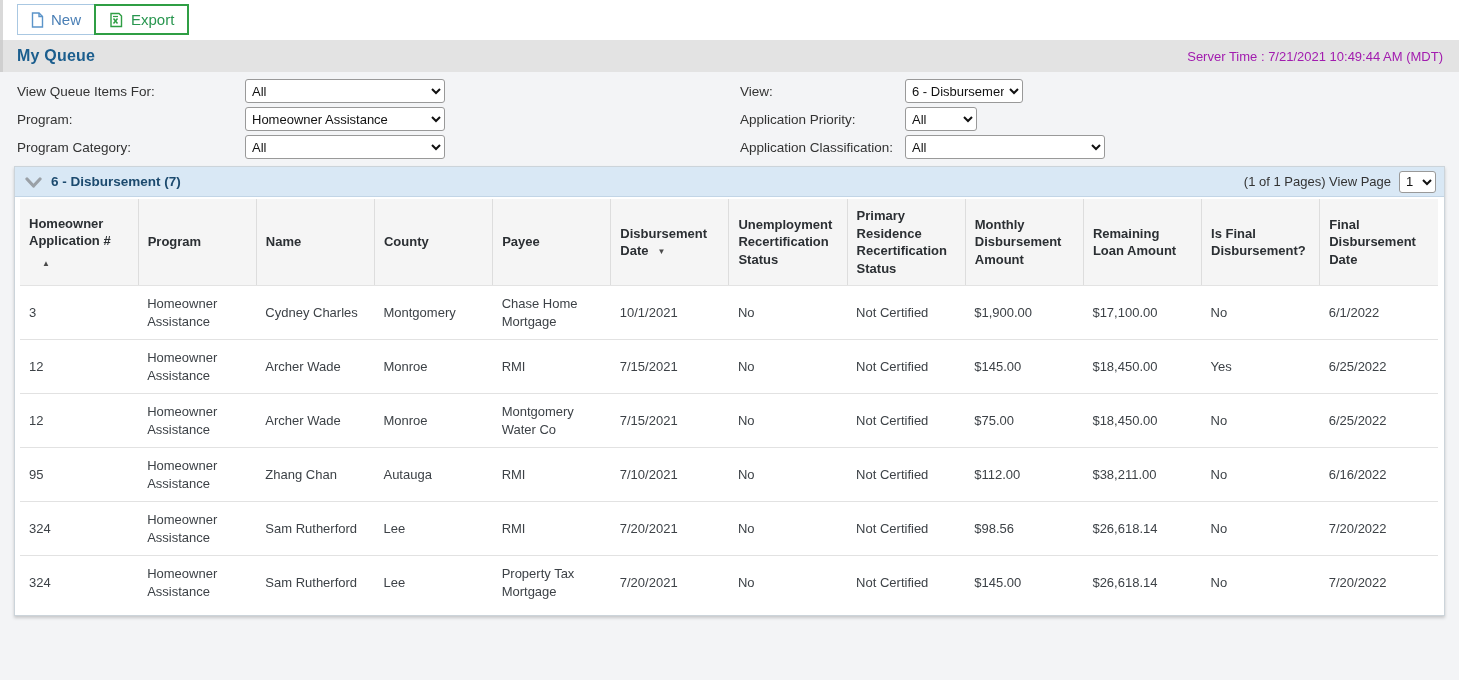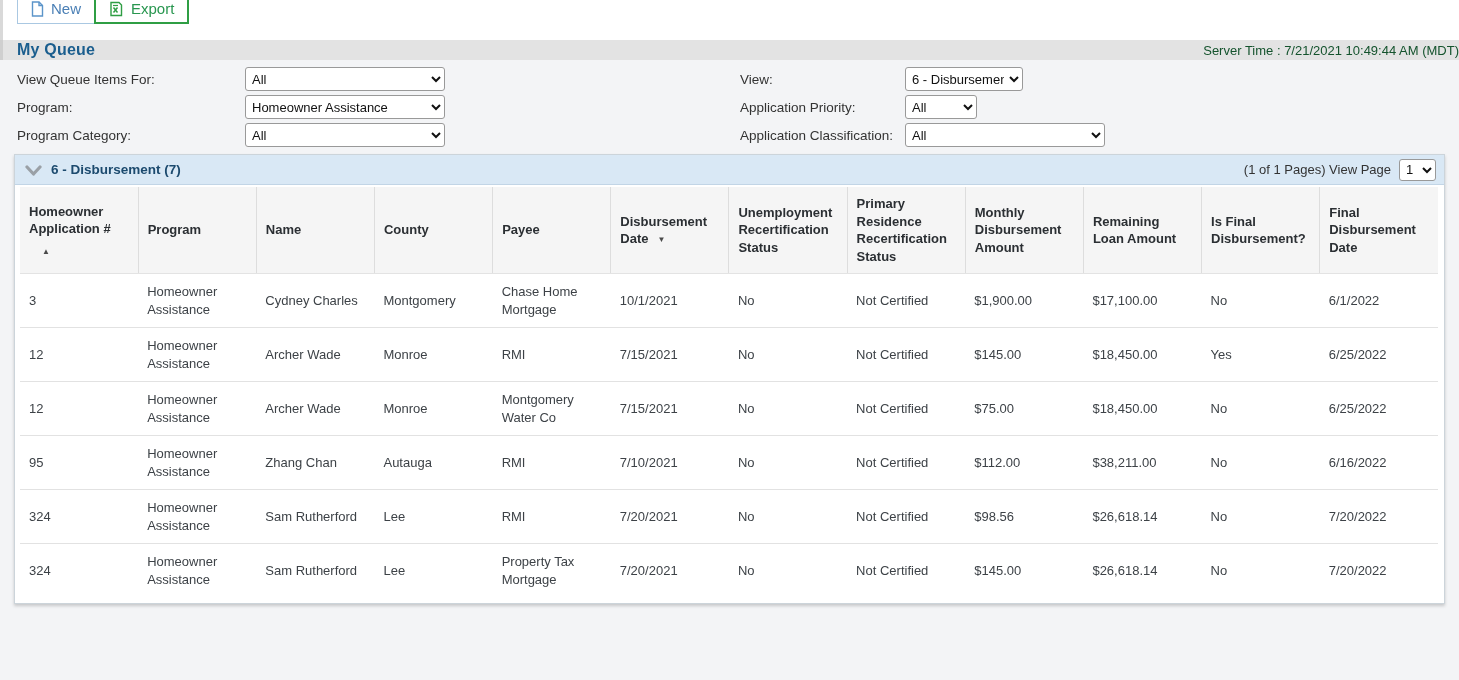--- a/index.html
+++ b/index.html
@@ -13,21 +13,21 @@
     font-family:"Liberation Sans", sans-serif;
     background:var(--page_bg);
     color:#3d4247;
   }
   
   .toolbar{
     background:#ffffff;
     height:40px;
     padding:4px 0 16px 14px;
     display:flex;
-    align-items:flex-end;
+    align-items:flex-start;
     border-left:3px solid #d9d9d9;
   }
   .btn{
     display:inline-flex; align-items:center; gap:7px;
     height:31px; padding:0 13px;
     background:#fff; cursor:pointer;
     font-size:15px;
   }
   .btn-new{
     border:1px solid #aac8e2;
@@ -36,32 +36,32 @@
   .btn-export{
     border:2px solid #2f9e44;
     color:var(--accent_green);
     margin-left:-1px;
     gap:8px;
   }
   .btn svg{display:block;}
   
   .titlebar{
     background:var(--bar_bg);
-    height:20px;
+    height:32px;
     display:flex; align-items:center; justify-content:space-between;
-    padding:0 0 0 14px;
+    padding:0 16px 0 14px;
     border-left:3px solid #cfcfcf;
   }
   .titlebar .page-title{
     color:var(--title_blue);
     font-size:16px; font-weight:700;
     letter-spacing:.2px;
   }
   .titlebar .server-time{
-    color:#14532d; font-size:13px;
+    color:#a21caf; font-size:13px;
   }
   
   .filters{
     display:flex;
     padding:7px 14px 3px 17px;
   }
   .filter-col{display:flex; flex-direction:column; gap:4px;}
   .filter-col.left{width:723px;}
   .filter-row{display:flex; align-items:center; height:24px;}
   .flabel{font-size:13.5px; color:#333;}

